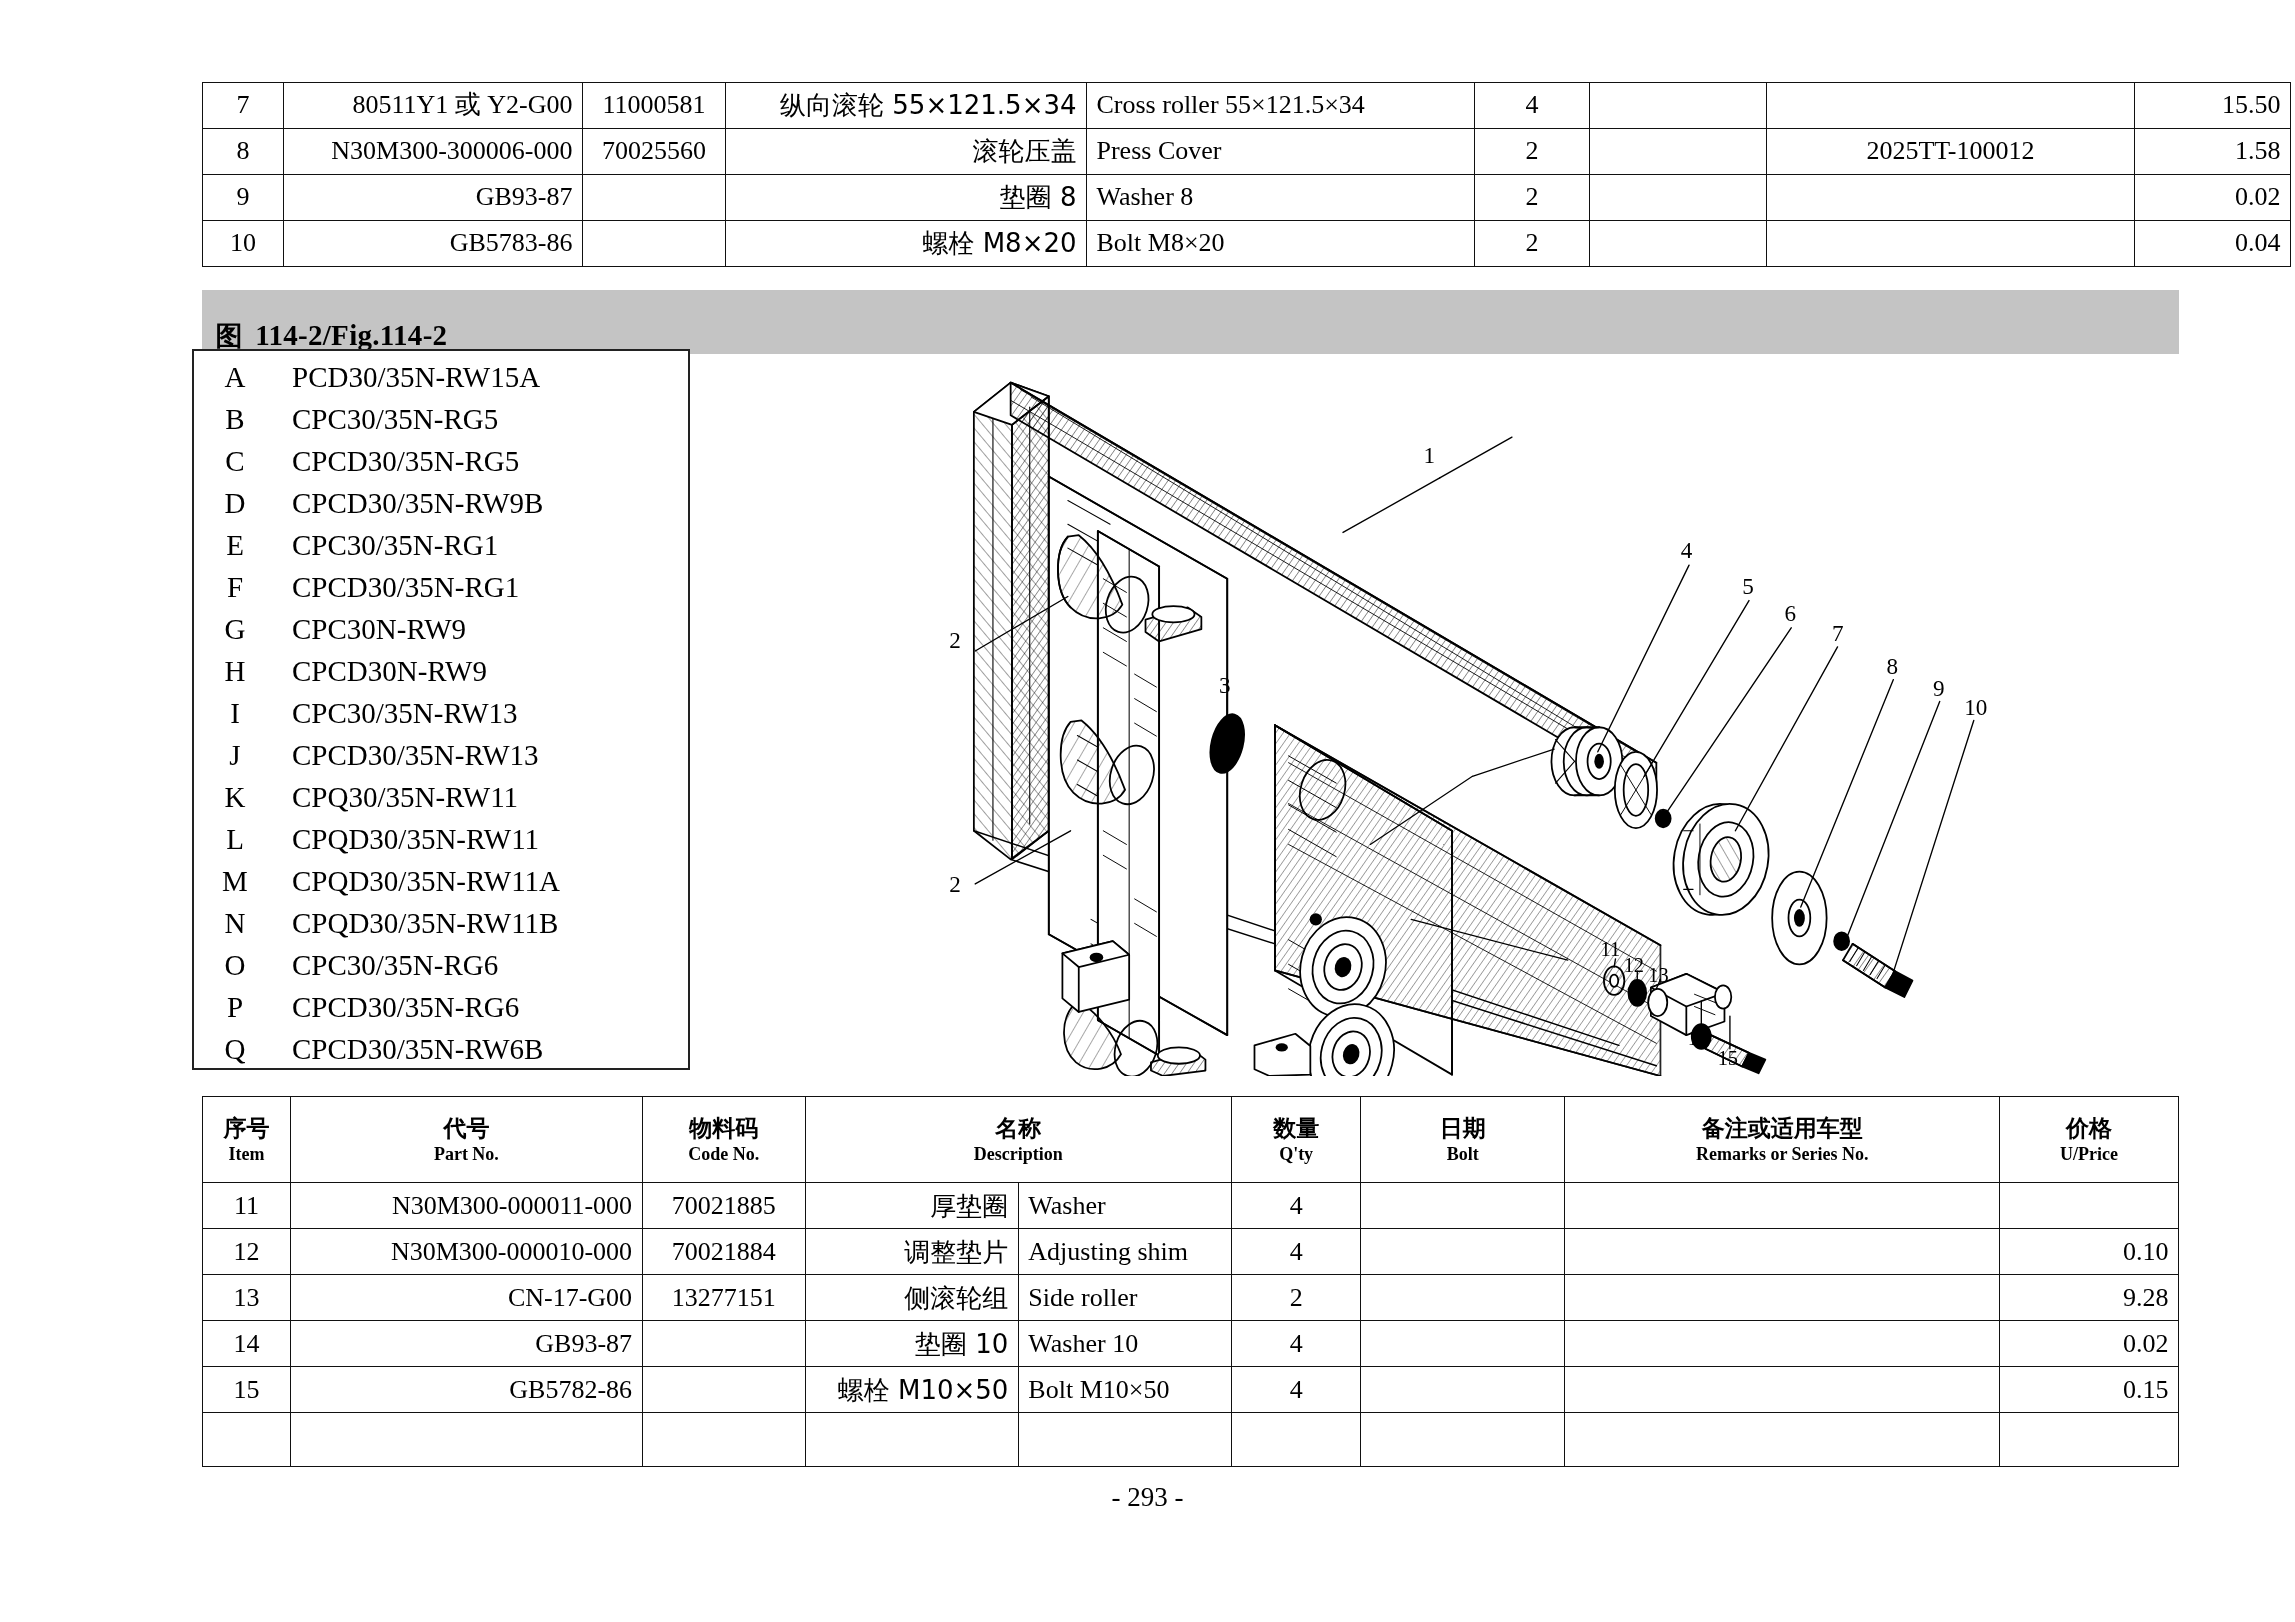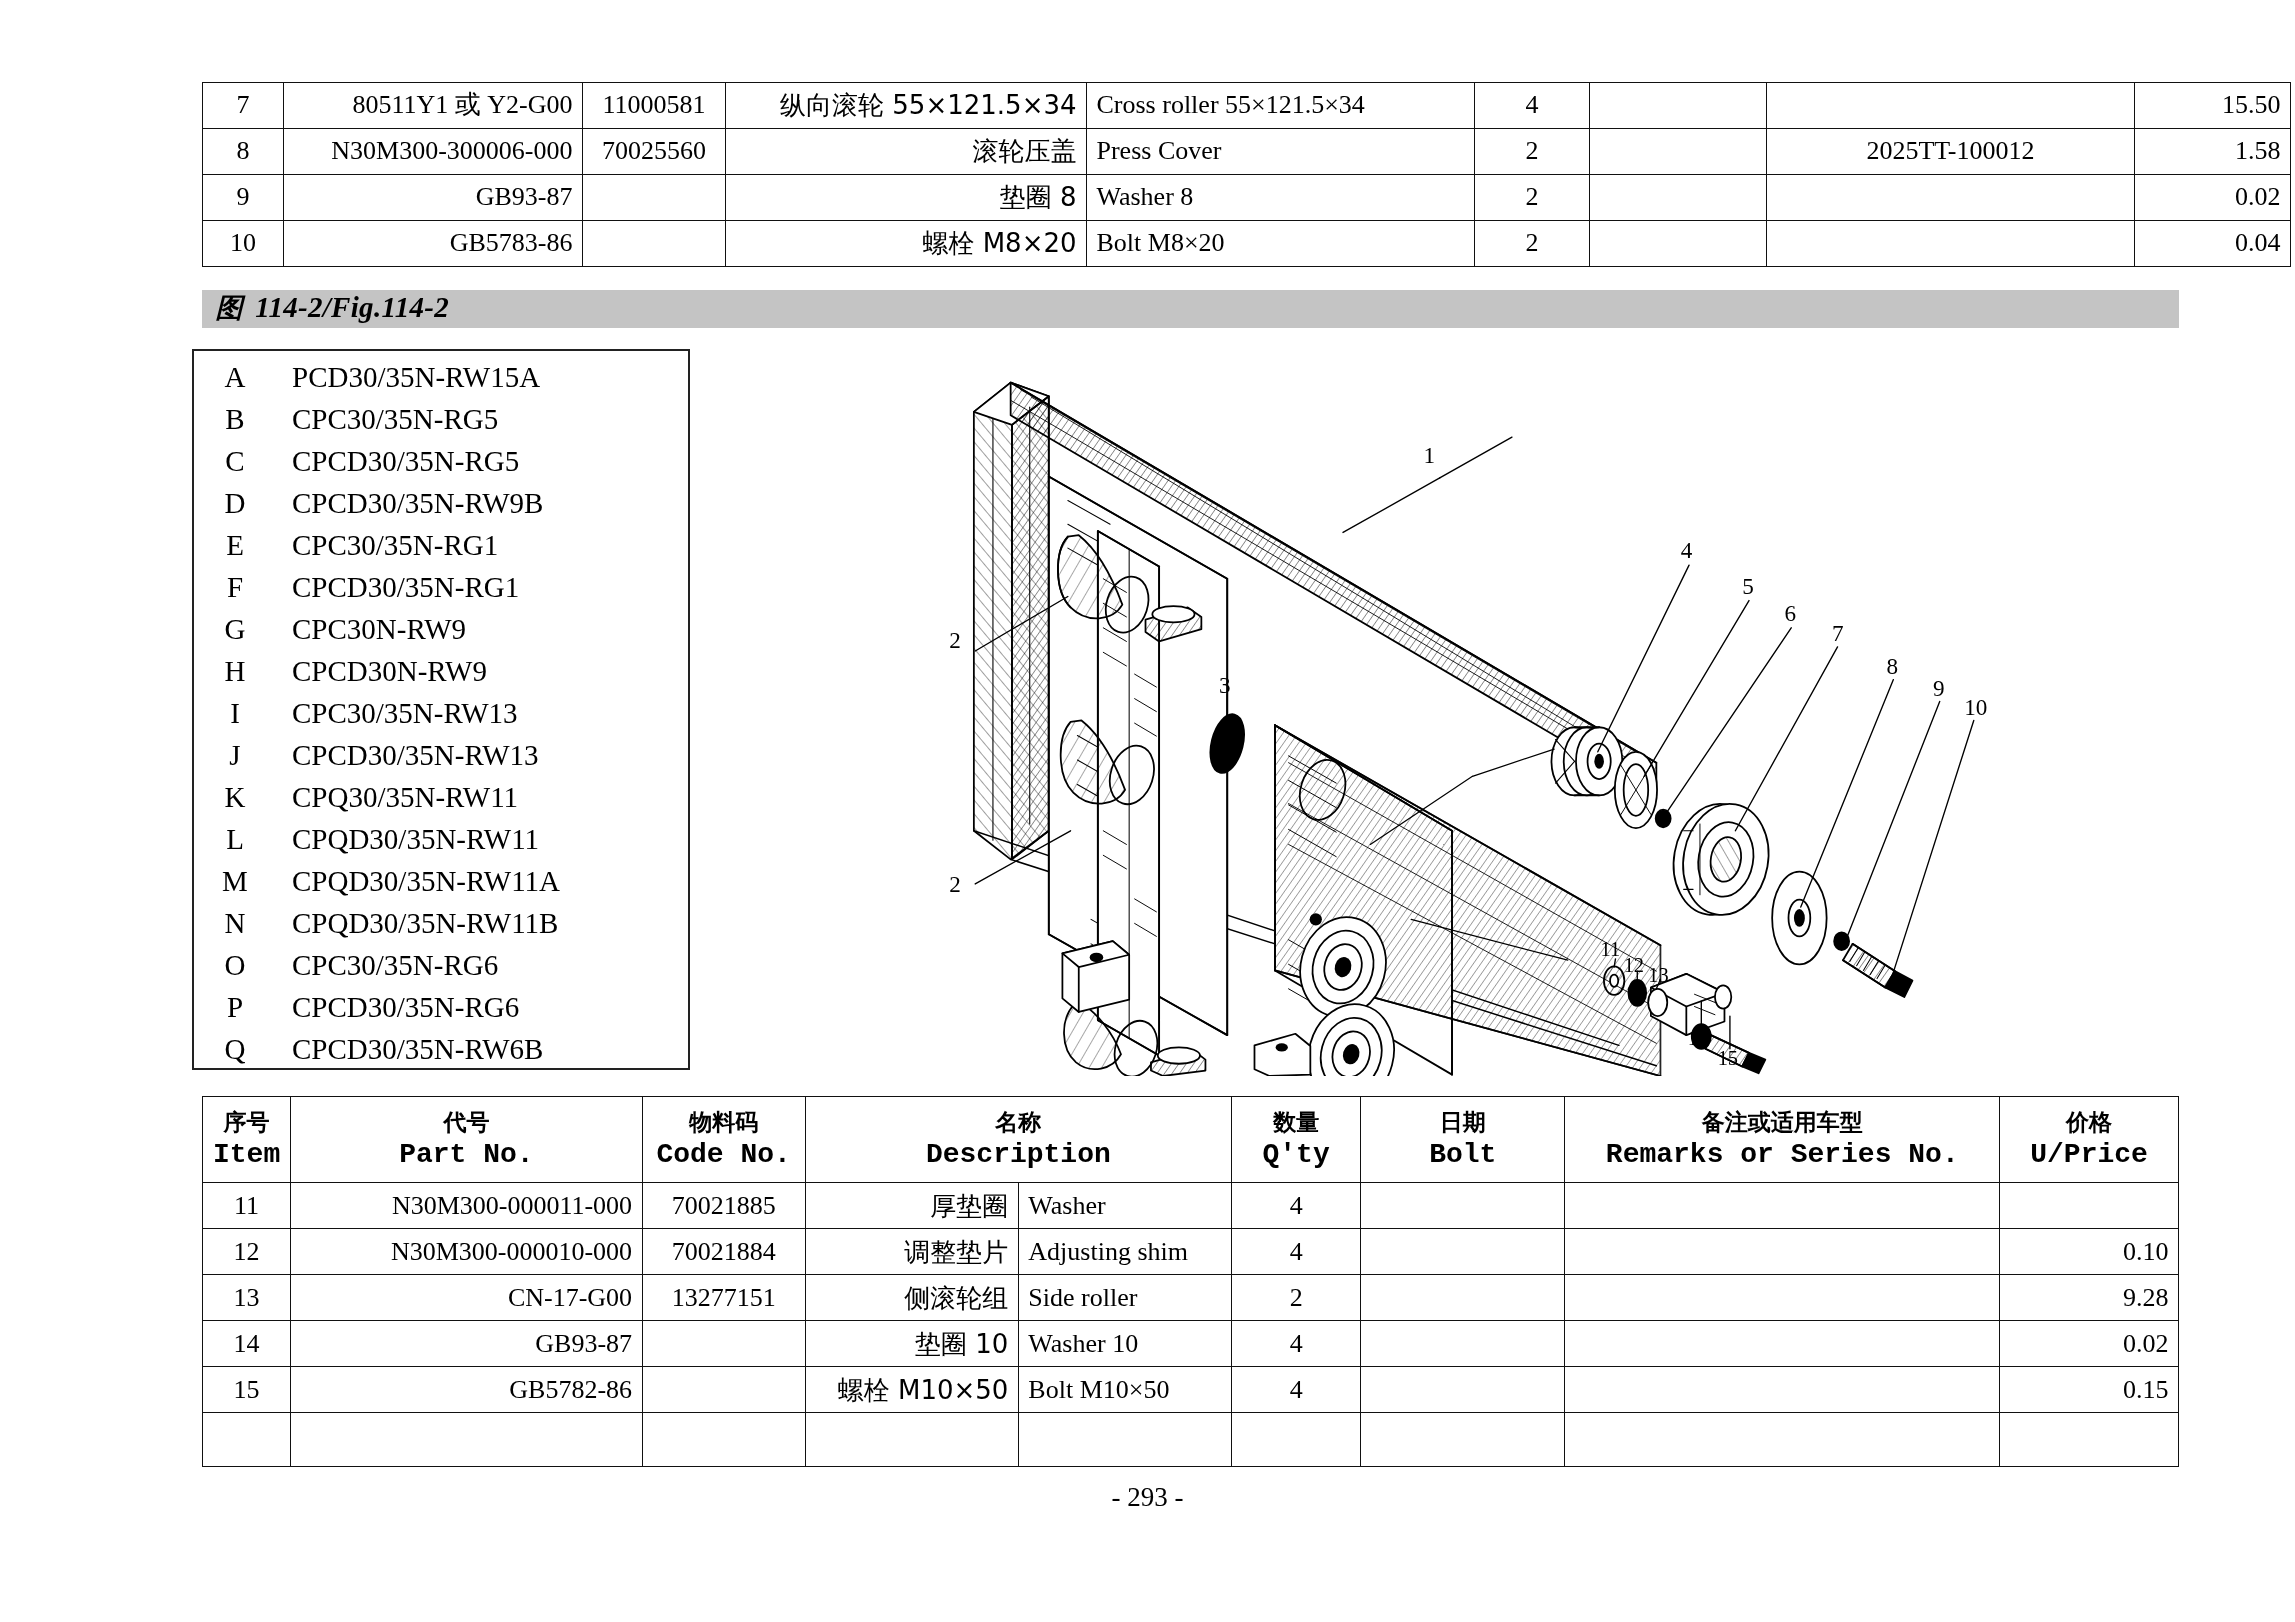--- a/index.html
+++ b/index.html
@@ -58,29 +58,28 @@
     width: 1977px;
   }
   #top-table td { height: 45px; }
 
   
   #fig-bar {
     position: absolute;
     left: 202px;
     top: 290px;
     width: 1977px;
-    height: 38px;
+    height: 64px;
     background: #c4c4c4;
     border: 0;
     display: flex;
-    align-items: flex-start;
+    align-items: flex-end;
     justify-content: space-between;
     box-sizing: border-box;
     padding: 0 16.4px 0 13.6px;
-    font-style: italic;
   }
   #fig-bar .left {
     font-size: 29px;
     font-weight: bold;
     letter-spacing: 0.3px;
     white-space: nowrap;
   }
   #fig-bar .left .zi {
     font-family: "DejaVu Sans", "Liberation Sans", sans-serif;
     font-size: 27px;
@@ -140,23 +139,22 @@
   }
   #bot-table tr.hdr td .cn {
     display: block;
     font-family: "DejaVu Sans", "Liberation Sans", sans-serif;
     font-weight: bold;
     font-size: 23px;
     line-height: 1.25;
   }
   #bot-table tr.hdr td .en {
     display: block;
-    font-size: 28px;
+    font-size: 18px;
     line-height: 1.25;
-    font-family: Liberation Mono, monospace;
   }
   #bot-table tr.hdr td.desc-hdr { }
   #bot-table tr.blank td { height: 53px; }
 
   
   #footer {
     position: absolute;
     left: 0;
     top: 1452px;
     width: 2295px;

